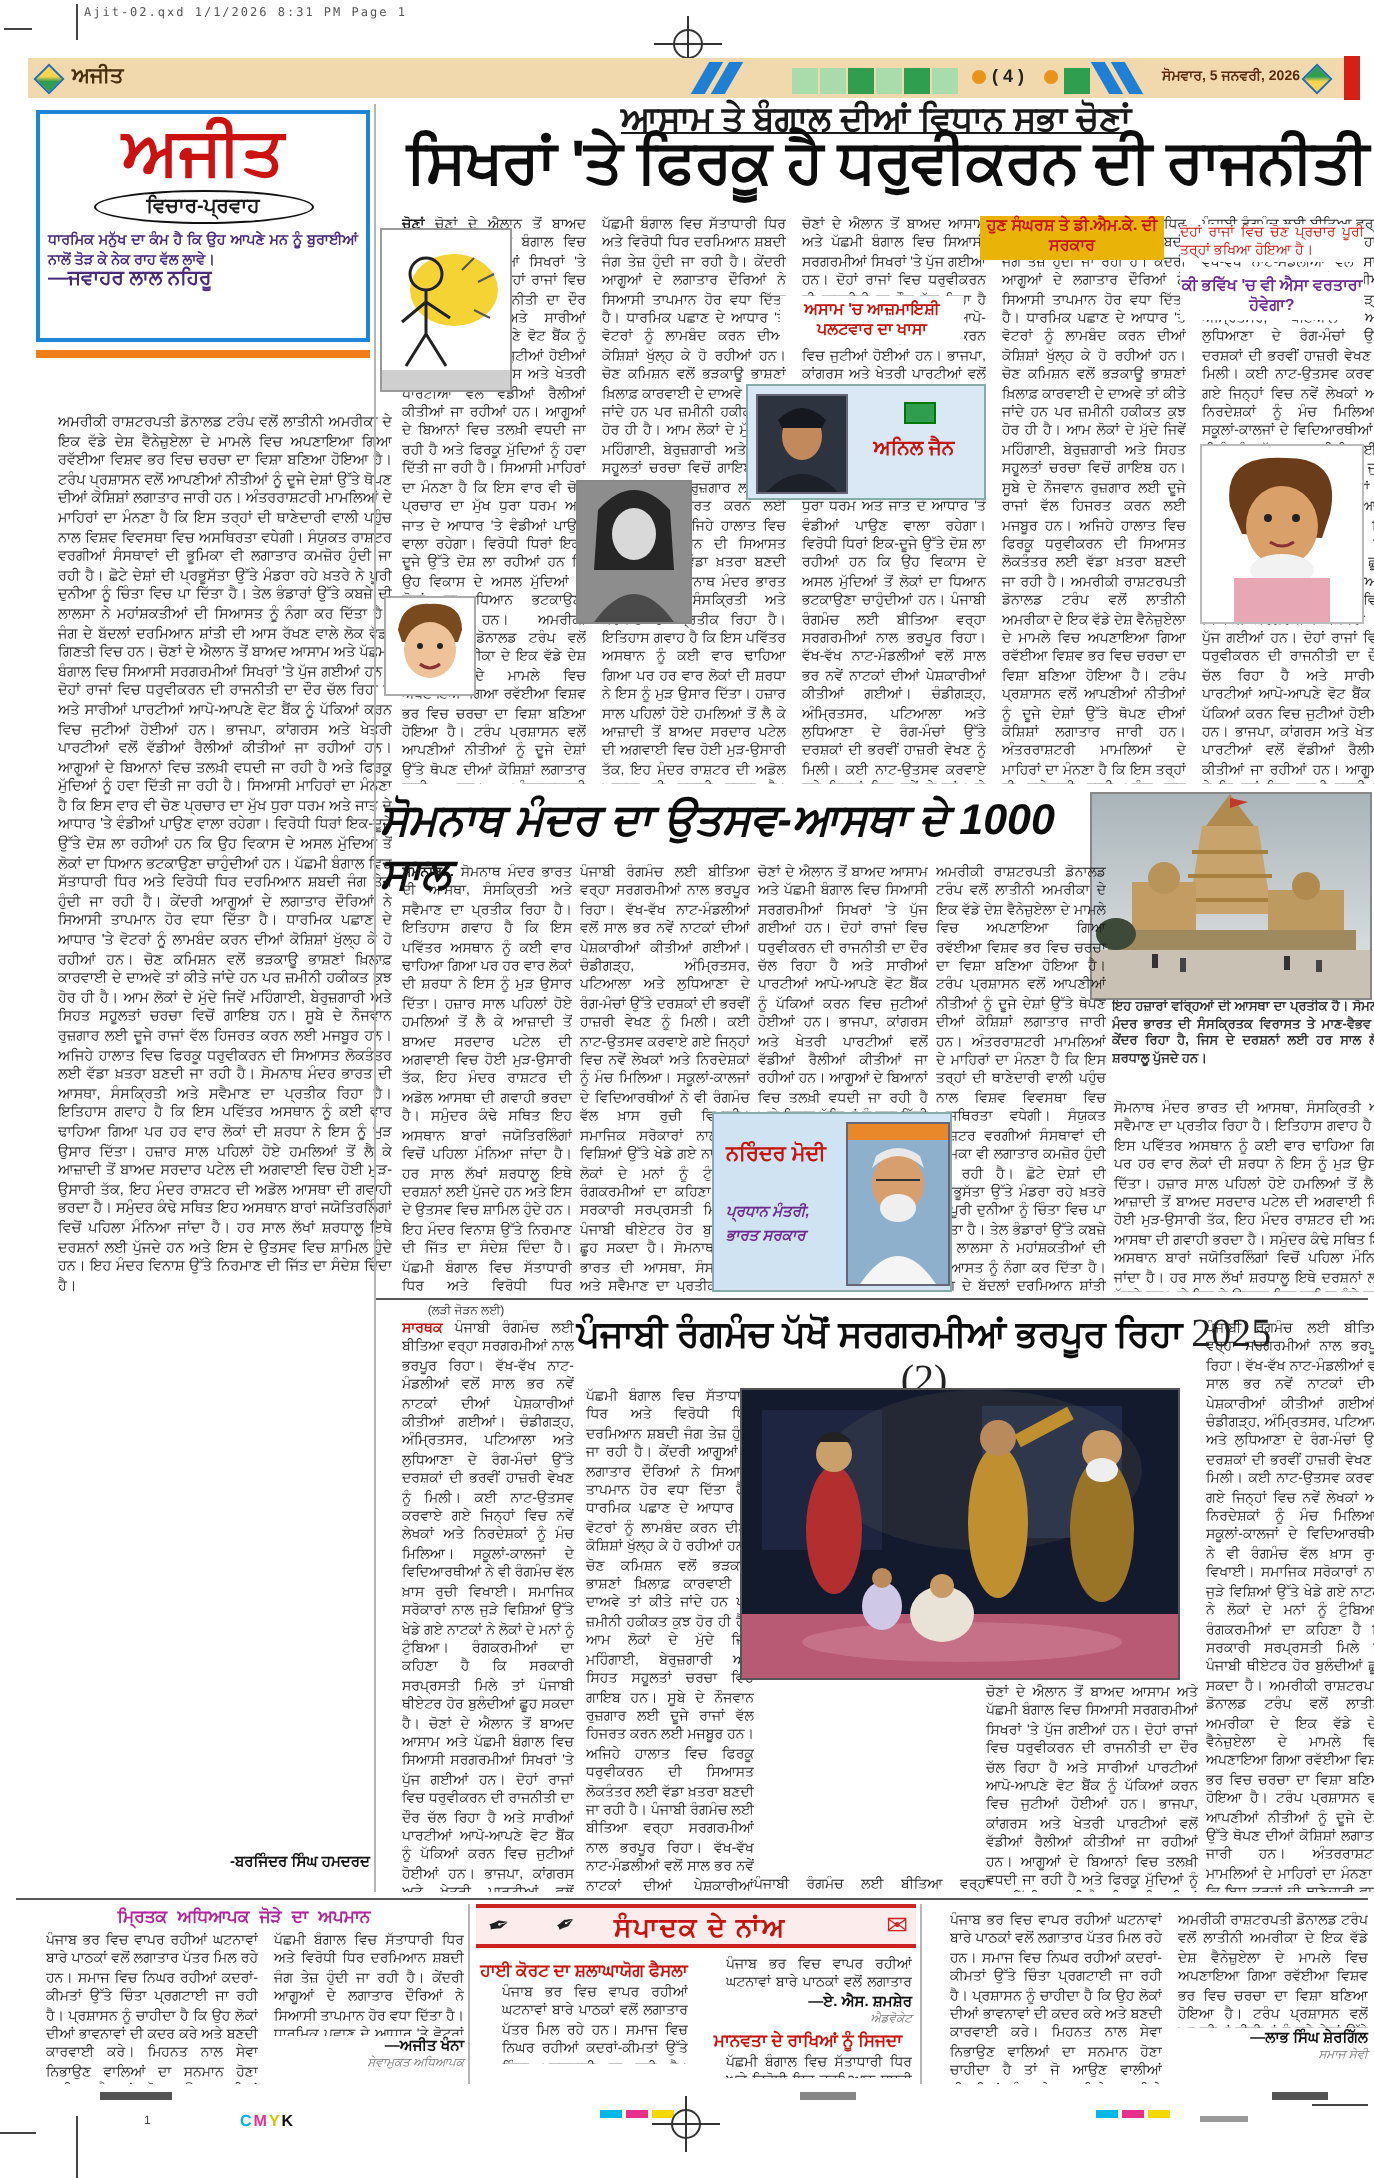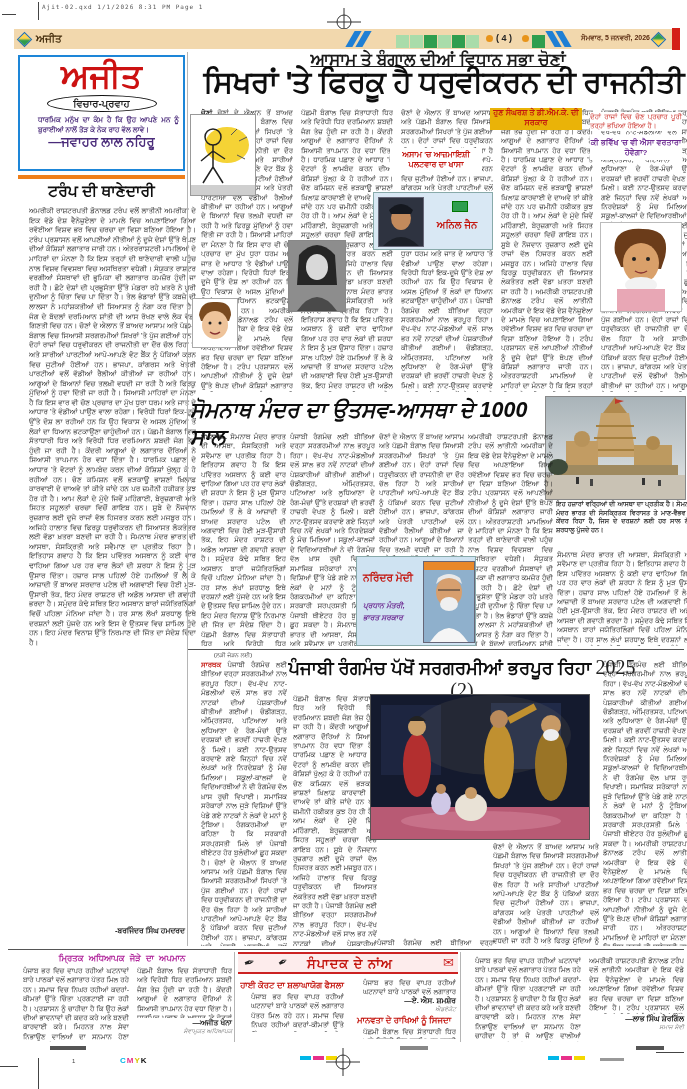--- a/index.html
+++ b/index.html
@@ -60,25 +60,24 @@
       <span class="stripe" style="transform:skewX(30deg);"></span><span class="stripe" style="transform:skewX(30deg);"></span>
     </span>
     <span class="abs" style="right:30px;top:5px;font-weight:bold;font-size:7px;color:#5a2b10;">ਸੋਮਵਾਰ, 5 ਜਨਵਰੀ, 2026</span>
     <span class="abs diam" style="right:16px;top:5px;background:linear-gradient(135deg,#2f9e4f 40%,#ffd34d 60%);"></span>
     <span class="abs" style="right:0px;top:-1px;width:8px;height:22px;background:#d42017;"></span>
   </div>
 
   <div class="abs" style="left:18px;top:55px;width:167px;height:116px;border:2px solid #1d86d8;box-sizing:border-box;">
     <div class="cen" style="font-weight:bold;font-size:33px;line-height:36px;color:#cc1111;margin-top:1px;">ਅਜੀਤ</div>
     <div style="width:108px;margin:1px auto;border:1.5px solid #111;border-radius:50%;text-align:center;font-weight:bold;font-size:10px;line-height:15px;">ਵਿਚਾਰ-ਪ੍ਰਵਾਹ</div>
-    <div style="padding:2px 4px 0 4px;font-size:7.2px;line-height:9.5px;font-weight:bold;color:#4a2b7a;text-align:justify;margin-left:14px;">ਧਾਰਮਿਕ ਮਨੁੱਖ ਦਾ ਕੰਮ ਹੈ ਕਿ ਉਹ ਆਪਣੇ ਮਨ ਨੂੰ ਬੁਰਾਈਆਂ ਨਾਲੋਂ ਤੋੜ ਕੇ ਨੇਕ ਰਾਹ ਵੱਲ ਲਾਵੇ।</div>
-    <div style="padding:0 4px;font-size:13px;font-weight:bold;color:#4a2b7a;text-align:center;">—ਜਵਾਹਰ ਲਾਲ ਨਹਿਰੂ</div>
+    <div style="padding:2px 4px 0 4px;font-size:7.2px;line-height:9.5px;font-weight:bold;color:#4a2b7a;text-align:justify;">ਧਾਰਮਿਕ ਮਨੁੱਖ ਦਾ ਕੰਮ ਹੈ ਕਿ ਉਹ ਆਪਣੇ ਮਨ ਨੂੰ ਬੁਰਾਈਆਂ ਨਾਲੋਂ ਤੋੜ ਕੇ ਨੇਕ ਰਾਹ ਵੱਲ ਲਾਵੇ।</div>
+    <div style="padding:0 4px;font-size:10px;font-weight:bold;color:#4a2b7a;text-align:left;">—ਜਵਾਹਰ ਲਾਲ ਨਹਿਰੂ</div>
   </div>
   <div class="abs" style="left:18px;top:175px;width:167px;height:3.5px;background:#ef7f1a;"></div>
-  <div class="abs cen hdl" style="left:18px;top:182px;width:167px;font-size:15.5px;">ਟਰੰਪ ਦੀ ਥਾਣੇਦਾਰੀ</div>
   <div class="abs bt" style="left:18px;top:206px;width:167px;height:716px;font-size:7.2px;line-height:9.6px;">
     <span>ਅਮਰੀਕੀ ਰਾਸ਼ਟਰਪਤੀ ਡੋਨਾਲਡ ਟਰੰਪ ਵਲੋਂ ਲਾਤੀਨੀ ਅਮਰੀਕਾ ਦੇ ਇਕ ਵੱਡੇ ਦੇਸ਼ ਵੈਨੇਜ਼ੁਏਲਾ ਦੇ ਮਾਮਲੇ ਵਿਚ ਅਪਣਾਇਆ ਗਿਆ ਰਵੱਈਆ ਵਿਸ਼ਵ ਭਰ ਵਿਚ ਚਰਚਾ ਦਾ ਵਿਸ਼ਾ ਬਣਿਆ ਹੋਇਆ ਹੈ। ਟਰੰਪ ਪ੍ਰਸ਼ਾਸਨ ਵਲੋਂ ਆਪਣੀਆਂ ਨੀਤੀਆਂ ਨੂੰ ਦੂਜੇ ਦੇਸ਼ਾਂ ਉੱਤੇ ਥੋਪਣ ਦੀਆਂ ਕੋਸ਼ਿਸ਼ਾਂ ਲਗਾਤਾਰ ਜਾਰੀ ਹਨ। ਅੰਤਰਰਾਸ਼ਟਰੀ ਮਾਮਲਿਆਂ ਦੇ ਮਾਹਿਰਾਂ ਦਾ ਮੰਨਣਾ ਹੈ ਕਿ ਇਸ ਤਰ੍ਹਾਂ ਦੀ ਥਾਣੇਦਾਰੀ ਵਾਲੀ ਪਹੁੰਚ ਨਾਲ ਵਿਸ਼ਵ ਵਿਵਸਥਾ ਵਿਚ ਅਸਥਿਰਤਾ ਵਧੇਗੀ। ਸੰਯੁਕਤ ਰਾਸ਼ਟਰ ਵਰਗੀਆਂ ਸੰਸਥਾਵਾਂ ਦੀ ਭੂਮਿਕਾ ਵੀ ਲਗਾਤਾਰ ਕਮਜ਼ੋਰ ਹੁੰਦੀ ਜਾ ਰਹੀ ਹੈ। ਛੋਟੇ ਦੇਸ਼ਾਂ ਦੀ ਪ੍ਰਭੂਸੱਤਾ ਉੱਤੇ ਮੰਡਰਾ ਰਹੇ ਖ਼ਤਰੇ ਨੇ ਪੂਰੀ ਦੁਨੀਆ ਨੂੰ ਚਿੰਤਾ ਵਿਚ ਪਾ ਦਿੱਤਾ ਹੈ। ਤੇਲ ਭੰਡਾਰਾਂ ਉੱਤੇ ਕਬਜ਼ੇ ਦੀ ਲਾਲਸਾ ਨੇ ਮਹਾਂਸ਼ਕਤੀਆਂ ਦੀ ਸਿਆਸਤ ਨੂੰ ਨੰਗਾ ਕਰ ਦਿੱਤਾ ਹੈ। ਜੰਗ ਦੇ ਬੱਦਲਾਂ ਦਰਮਿਆਨ ਸ਼ਾਂਤੀ ਦੀ ਆਸ ਰੱਖਣ ਵਾਲੇ ਲੋਕ ਵੱਡੀ ਗਿਣਤੀ ਵਿਚ ਹਨ।</span>
     <span>ਚੋਣਾਂ ਦੇ ਐਲਾਨ ਤੋਂ ਬਾਅਦ ਆਸਾਮ ਅਤੇ ਪੱਛਮੀ ਬੰਗਾਲ ਵਿਚ ਸਿਆਸੀ ਸਰਗਰਮੀਆਂ ਸਿਖਰਾਂ 'ਤੇ ਪੁੱਜ ਗਈਆਂ ਹਨ। ਦੋਹਾਂ ਰਾਜਾਂ ਵਿਚ ਧਰੁਵੀਕਰਨ ਦੀ ਰਾਜਨੀਤੀ ਦਾ ਦੌਰ ਚੱਲ ਰਿਹਾ ਹੈ ਅਤੇ ਸਾਰੀਆਂ ਪਾਰਟੀਆਂ ਆਪੋ-ਆਪਣੇ ਵੋਟ ਬੈਂਕ ਨੂੰ ਪੱਕਿਆਂ ਕਰਨ ਵਿਚ ਜੁਟੀਆਂ ਹੋਈਆਂ ਹਨ। ਭਾਜਪਾ, ਕਾਂਗਰਸ ਅਤੇ ਖੇਤਰੀ ਪਾਰਟੀਆਂ ਵਲੋਂ ਵੱਡੀਆਂ ਰੈਲੀਆਂ ਕੀਤੀਆਂ ਜਾ ਰਹੀਆਂ ਹਨ। ਆਗੂਆਂ ਦੇ ਬਿਆਨਾਂ ਵਿਚ ਤਲਖ਼ੀ ਵਧਦੀ ਜਾ ਰਹੀ ਹੈ ਅਤੇ ਫਿਰਕੂ ਮੁੱਦਿਆਂ ਨੂੰ ਹਵਾ ਦਿੱਤੀ ਜਾ ਰਹੀ ਹੈ। ਸਿਆਸੀ ਮਾਹਿਰਾਂ ਦਾ ਮੰਨਣਾ ਹੈ ਕਿ ਇਸ ਵਾਰ ਵੀ ਚੋਣ ਪ੍ਰਚਾਰ ਦਾ ਮੁੱਖ ਧੁਰਾ ਧਰਮ ਅਤੇ ਜਾਤ ਦੇ ਆਧਾਰ 'ਤੇ ਵੰਡੀਆਂ ਪਾਉਣ ਵਾਲਾ ਰਹੇਗਾ। ਵਿਰੋਧੀ ਧਿਰਾਂ ਇਕ-ਦੂਜੇ ਉੱਤੇ ਦੋਸ਼ ਲਾ ਰਹੀਆਂ ਹਨ ਕਿ ਉਹ ਵਿਕਾਸ ਦੇ ਅਸਲ ਮੁੱਦਿਆਂ ਤੋਂ ਲੋਕਾਂ ਦਾ ਧਿਆਨ ਭਟਕਾਉਣਾ ਚਾਹੁੰਦੀਆਂ ਹਨ।</span>
     <span>ਪੱਛਮੀ ਬੰਗਾਲ ਵਿਚ ਸੱਤਾਧਾਰੀ ਧਿਰ ਅਤੇ ਵਿਰੋਧੀ ਧਿਰ ਦਰਮਿਆਨ ਸ਼ਬਦੀ ਜੰਗ ਤੇਜ਼ ਹੁੰਦੀ ਜਾ ਰਹੀ ਹੈ। ਕੇਂਦਰੀ ਆਗੂਆਂ ਦੇ ਲਗਾਤਾਰ ਦੌਰਿਆਂ ਨੇ ਸਿਆਸੀ ਤਾਪਮਾਨ ਹੋਰ ਵਧਾ ਦਿੱਤਾ ਹੈ। ਧਾਰਮਿਕ ਪਛਾਣ ਦੇ ਆਧਾਰ 'ਤੇ ਵੋਟਰਾਂ ਨੂੰ ਲਾਮਬੰਦ ਕਰਨ ਦੀਆਂ ਕੋਸ਼ਿਸ਼ਾਂ ਖੁੱਲ੍ਹ ਕੇ ਹੋ ਰਹੀਆਂ ਹਨ। ਚੋਣ ਕਮਿਸ਼ਨ ਵਲੋਂ ਭੜਕਾਊ ਭਾਸ਼ਣਾਂ ਖ਼ਿਲਾਫ਼ ਕਾਰਵਾਈ ਦੇ ਦਾਅਵੇ ਤਾਂ ਕੀਤੇ ਜਾਂਦੇ ਹਨ ਪਰ ਜ਼ਮੀਨੀ ਹਕੀਕਤ ਕੁਝ ਹੋਰ ਹੀ ਹੈ। ਆਮ ਲੋਕਾਂ ਦੇ ਮੁੱਦੇ ਜਿਵੇਂ ਮਹਿੰਗਾਈ, ਬੇਰੁਜ਼ਗਾਰੀ ਅਤੇ ਸਿਹਤ ਸਹੂਲਤਾਂ ਚਰਚਾ ਵਿਚੋਂ ਗਾਇਬ ਹਨ। ਸੂਬੇ ਦੇ ਨੌਜਵਾਨ ਰੁਜ਼ਗਾਰ ਲਈ ਦੂਜੇ ਰਾਜਾਂ ਵੱਲ ਹਿਜਰਤ ਕਰਨ ਲਈ ਮਜਬੂਰ ਹਨ। ਅਜਿਹੇ ਹਾਲਾਤ ਵਿਚ ਫਿਰਕੂ ਧਰੁਵੀਕਰਨ ਦੀ ਸਿਆਸਤ ਲੋਕਤੰਤਰ ਲਈ ਵੱਡਾ ਖ਼ਤਰਾ ਬਣਦੀ ਜਾ ਰਹੀ ਹੈ।</span>
     <span>ਸੋਮਨਾਥ ਮੰਦਰ ਭਾਰਤ ਦੀ ਆਸਥਾ, ਸੰਸਕ੍ਰਿਤੀ ਅਤੇ ਸਵੈਮਾਣ ਦਾ ਪ੍ਰਤੀਕ ਰਿਹਾ ਹੈ। ਇਤਿਹਾਸ ਗਵਾਹ ਹੈ ਕਿ ਇਸ ਪਵਿੱਤਰ ਅਸਥਾਨ ਨੂੰ ਕਈ ਵਾਰ ਢਾਹਿਆ ਗਿਆ ਪਰ ਹਰ ਵਾਰ ਲੋਕਾਂ ਦੀ ਸ਼ਰਧਾ ਨੇ ਇਸ ਨੂੰ ਮੁੜ ਉਸਾਰ ਦਿੱਤਾ। ਹਜ਼ਾਰ ਸਾਲ ਪਹਿਲਾਂ ਹੋਏ ਹਮਲਿਆਂ ਤੋਂ ਲੈ ਕੇ ਆਜ਼ਾਦੀ ਤੋਂ ਬਾਅਦ ਸਰਦਾਰ ਪਟੇਲ ਦੀ ਅਗਵਾਈ ਵਿਚ ਹੋਈ ਮੁੜ-ਉਸਾਰੀ ਤੱਕ, ਇਹ ਮੰਦਰ ਰਾਸ਼ਟਰ ਦੀ ਅਡੋਲ ਆਸਥਾ ਦੀ ਗਵਾਹੀ ਭਰਦਾ ਹੈ। ਸਮੁੰਦਰ ਕੰਢੇ ਸਥਿਤ ਇਹ ਅਸਥਾਨ ਬਾਰਾਂ ਜਯੋਤਿਰਲਿੰਗਾਂ ਵਿਚੋਂ ਪਹਿਲਾ ਮੰਨਿਆ ਜਾਂਦਾ ਹੈ। ਹਰ ਸਾਲ ਲੱਖਾਂ ਸ਼ਰਧਾਲੂ ਇਥੇ ਦਰਸ਼ਨਾਂ ਲਈ ਪੁੱਜਦੇ ਹਨ ਅਤੇ ਇਸ ਦੇ ਉਤਸਵ ਵਿਚ ਸ਼ਾਮਿਲ ਹੁੰਦੇ ਹਨ। ਇਹ ਮੰਦਰ ਵਿਨਾਸ਼ ਉੱਤੇ ਨਿਰਮਾਣ ਦੀ ਜਿੱਤ ਦਾ ਸੰਦੇਸ਼ ਦਿੰਦਾ ਹੈ।</span>
   </div>
   <div class="abs sig" style="left:18px;top:926px;width:167px;">-ਬਰਜਿੰਦਰ ਸਿੰਘ ਹਮਦਰਦ</div>
 
   <div class="abs vr" style="left:187px;top:52px;height:894px;"></div>
 

